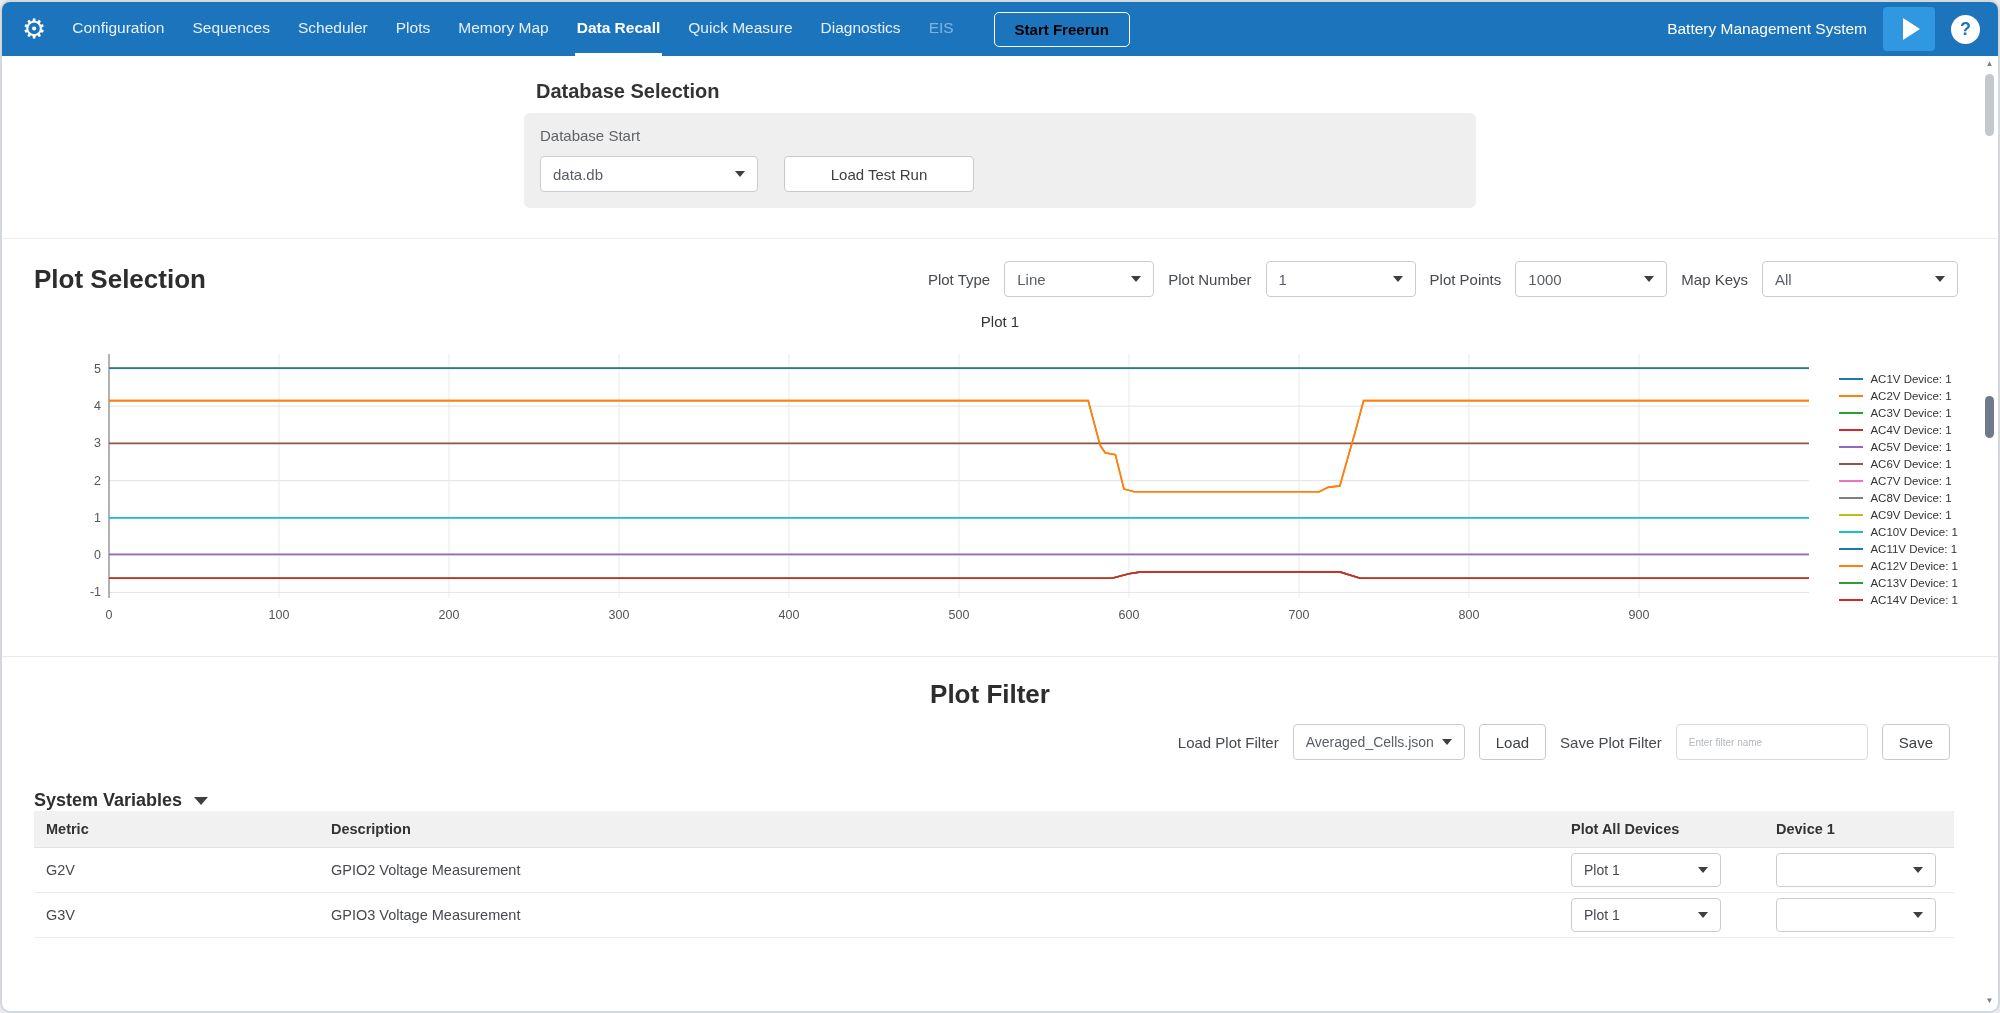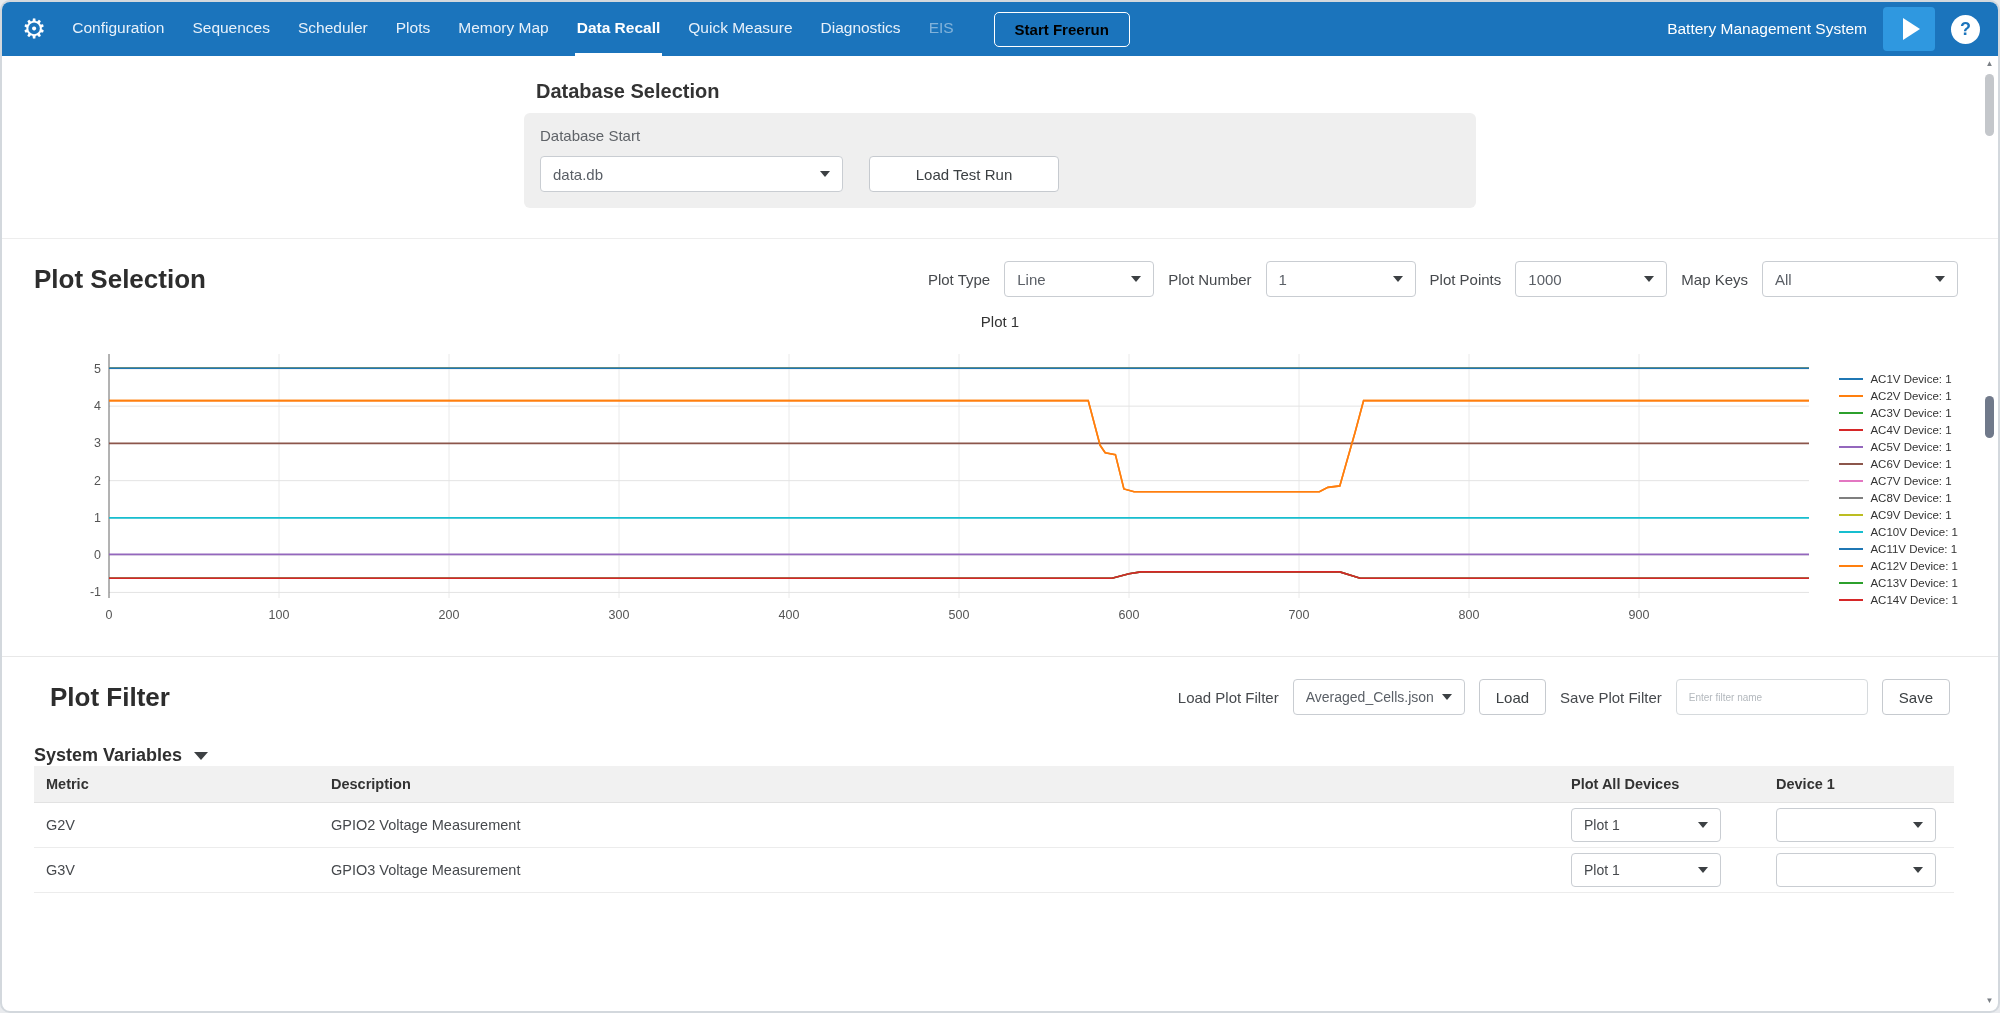--- a/index.html
+++ b/index.html
@@ -55,42 +55,42 @@
 
   
   .db-section { padding:24px 0 30px 0; border-bottom:1px solid #ededed; }
   .db-inner { width:952px; margin:0 auto; }
   .db-title { font-size:20px; font-weight:bold; color:#333; margin:0 0 10px 12px; }
   .db-panel {
     background:#efefef; border-radius:6px; padding:14px 16px 16px 16px;
     display:flex; align-items:flex-end; gap:26px;
   }
   .field-label { font-size:15px; color:#5f6368; margin-bottom:9px; }
-  .w-db { width:303px;margin-top:12px; } .w-run { width:258px; }
+  .w-db { width:218px;margin-top:12px; } .w-run { width:258px; }
   .btn-loadrun { width:190px; }
 
   
   .plot-sel-row { display:flex; align-items:center; padding:22px 40px 0 32px; gap:14px; }
   .h-section { font-size:26px; font-weight:bold; color:#2d2d2d; margin:0; }
   .sel-controls { margin-left:auto; display:flex; align-items:center; gap:14px; }
   .ctl-label { font-size:15px; color:#46494d; white-space:nowrap; }
   .w-line { width:150px; } .w-num { width:150px; } .w-pts { width:152px; } .w-keys { width:196px; }
 
   
   .chart-section { margin:16px 32px 0 32px; position:relative; }
   .chart-title { text-align:center; font-size:15px; color:#333; margin:4px 0 16px 0; }
   .chart-body { position:relative; padding-left:45px; }
   svg text.tick { font-family:"Liberation Sans",sans-serif; font-size:12.5px; fill:#555; }
   .legend { position:absolute; right:8px; top:24px; display:flex; flex-direction:column;justify-content:flex-end; }
   .legend-item { display:flex; align-items:center; height:17px; cursor:pointer; }
   .legend-line { display:inline-block; width:24px; height:0; border-top:2px solid #000; flex:none; }
   .legend-label { font-size:11.5px; color:#333; margin-left:7px; white-space:nowrap; }
 
   
-  .filter-row { display:flex; align-items:center; margin-top:26px; border-top:1px solid #e8e8e8; padding:22px 48px 0 48px; gap:14px; }
+  .filter-row { display:flex; align-items:center; margin-top:26px; border-top:1px solid #e8e8e8; padding:22px 48px 0 28px; gap:14px;flex-direction:column; }
   .filter-controls { margin-left:auto; display:flex; align-items:center; gap:14px; }
   .w-json { width:172px; font-size:14px; }
   .filter-input {
     width:192px; height:36px; border:1px solid #d6dadd; border-radius:4px;
     padding:0 12px; font-family:inherit; font-size:10px; color:#444;
   }
   .filter-input::placeholder { color:#b3b8bd; }
   .btn-sm { padding:0 16px; }
 
   

